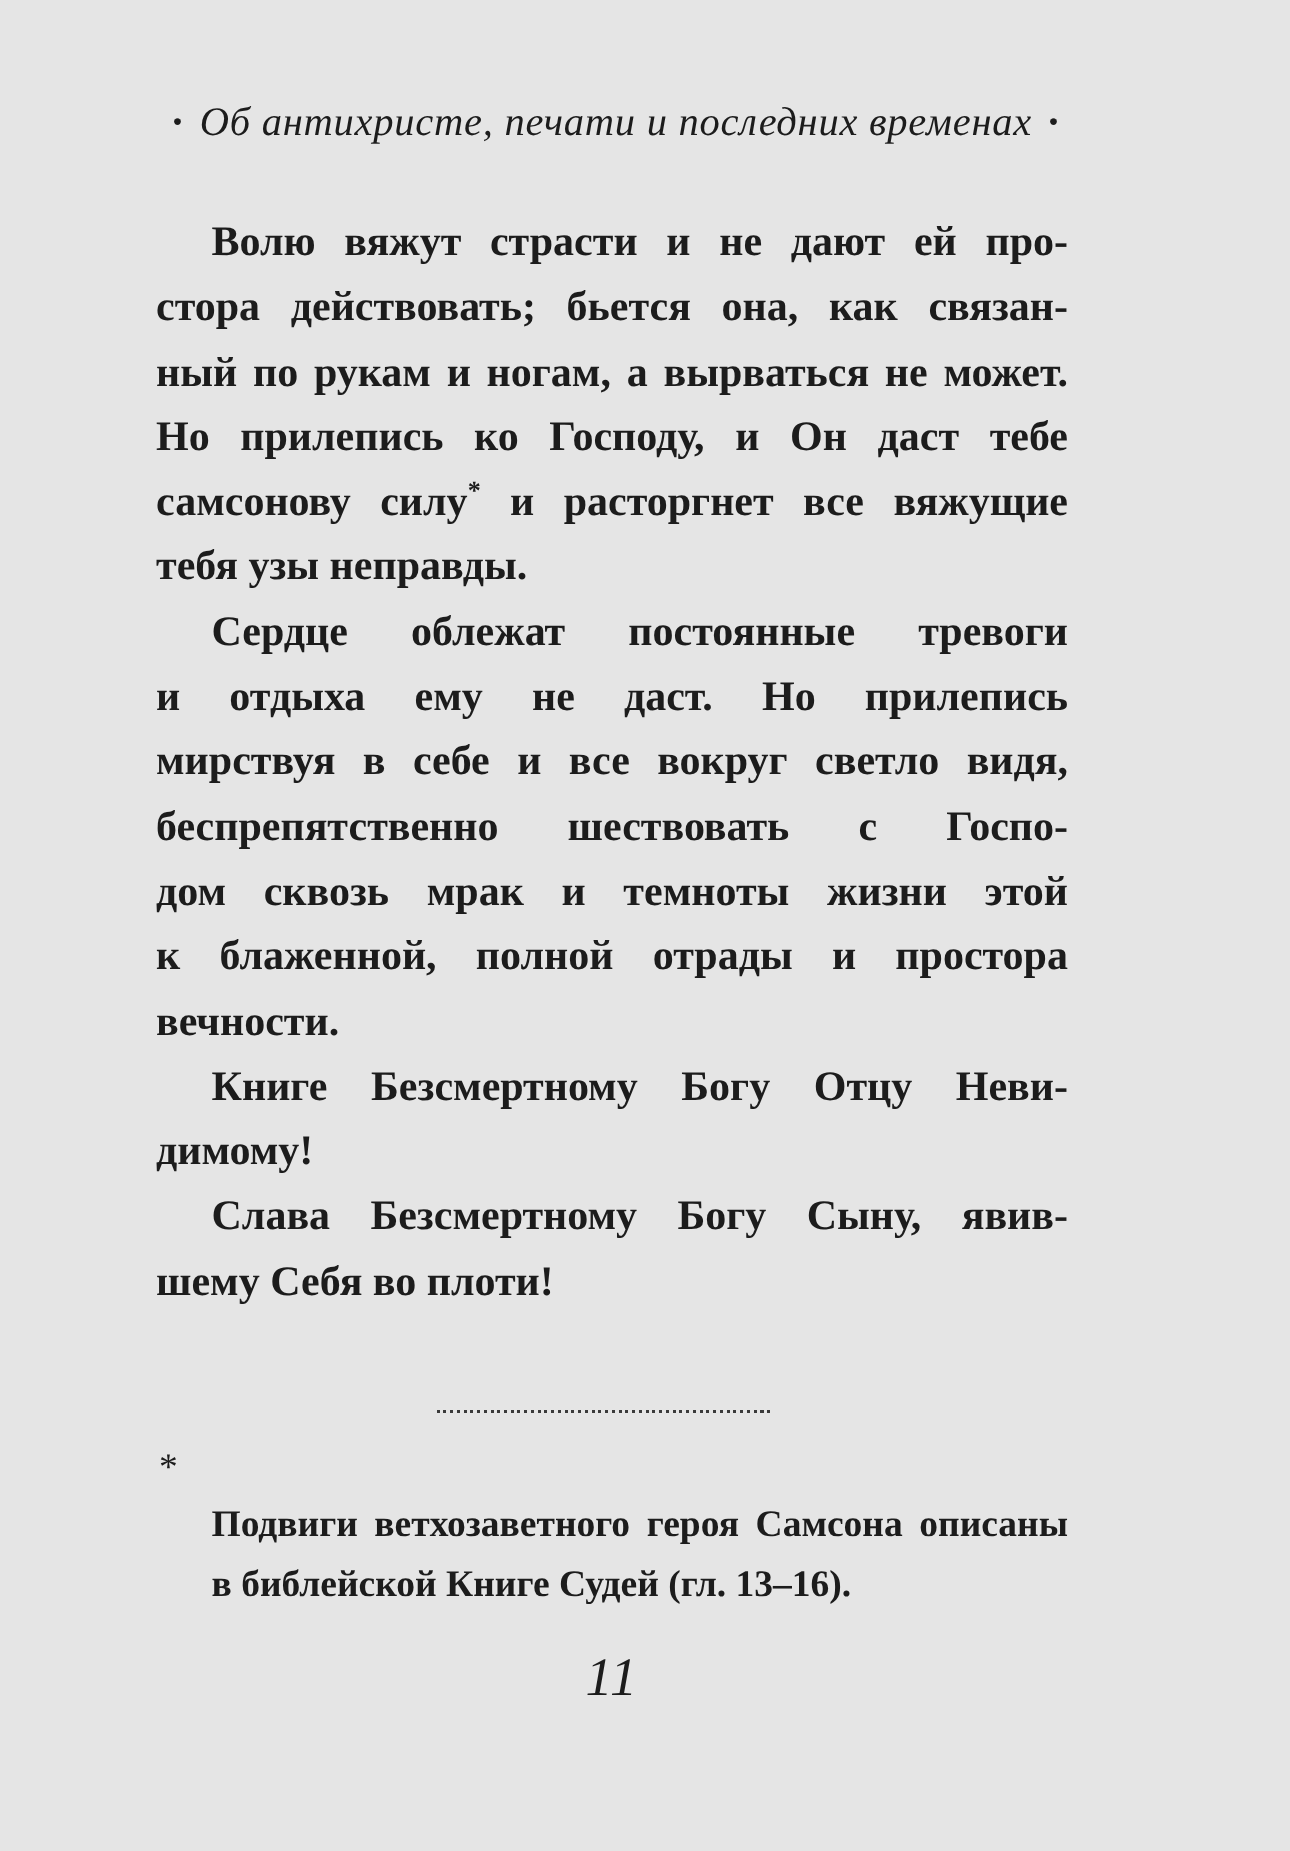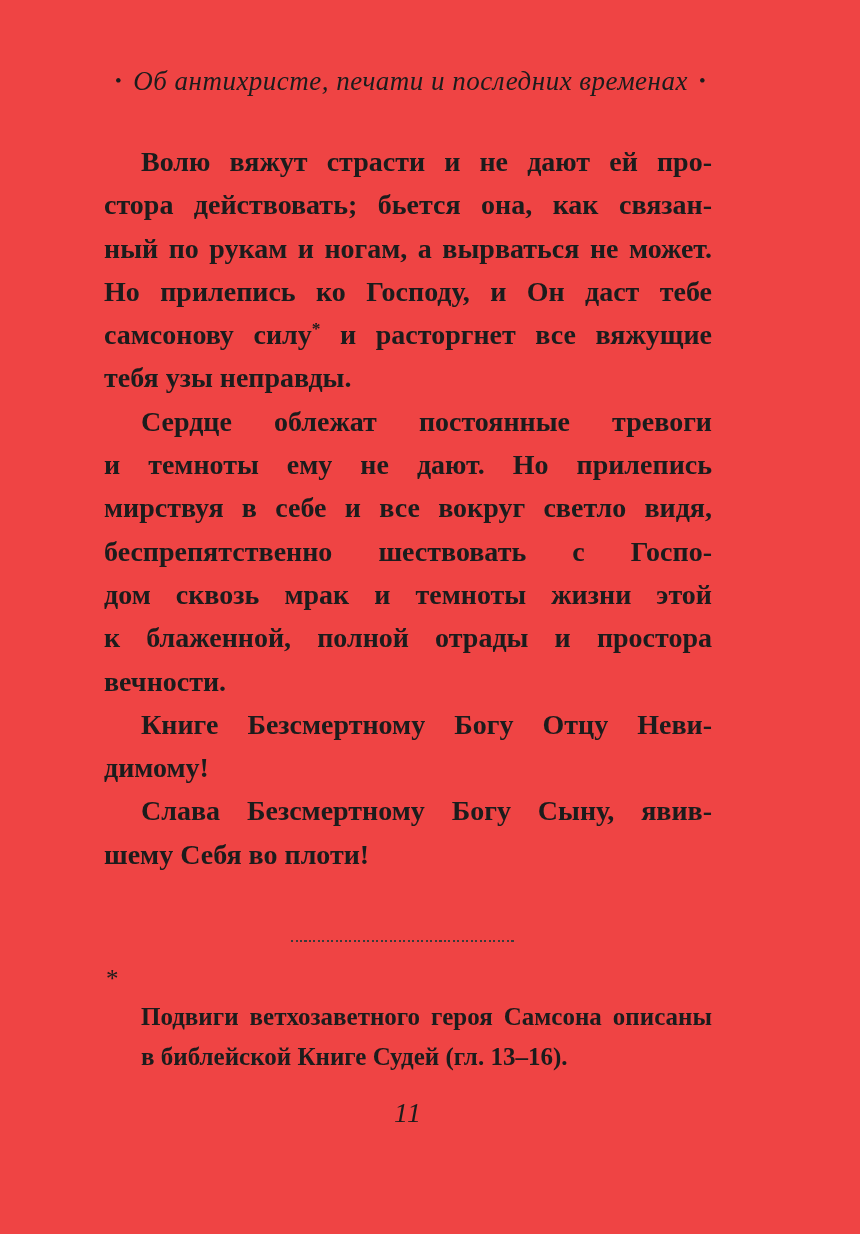--- a/index.html
+++ b/index.html
@@ -2,21 +2,21 @@
 <html><head>
 <meta charset="utf-8">
 <style>
   * { margin: 0; padding: 0; box-sizing: border-box; }
   html, body { background: #ffffff; }
   .page {
     position: relative;
     width: 860px;
     height: 1234px;
     margin: 0 auto;
-    background: #ef4444;
+    background: #e5e5e5;
     color: #1c1c1c;
     font-family: "Liberation Serif", "DejaVu Serif", serif;
     overflow: hidden;
   }
   .running-header {
     position: absolute;
     top: 66px;
     left: 104px;
     width: 608px;
     text-align: center;
@@ -78,42 +78,42 @@
     font-size: 25px;
   }
   .fn-text { margin-left: 37px; margin-top: 40px; }
   .page-number {
     position: absolute;
     top: 1097px;
     left: 104px;
     width: 608px;
     text-align: center;
     font-style: italic;
-    font-size: 28px;
+    font-size: 36px;
     letter-spacing: 1px;
   }
 </style>
 </head>
 <body>
 
 <div class="page">
 
   <div class="running-header">
     <span class="bullet">•</span><span>Об антихристе, печати и последних временах</span><span class="bullet">•</span>
   </div>
 
   <div class="body-text">
       <div class="line first">Волю вяжут страсти и не дают ей про-</div>
       <div class="line">стора действовать; бьется она, как связан-</div>
       <div class="line">ный по рукам и ногам, а вырваться не может.</div>
       <div class="line">Но прилепись ко Господу, и Он даст тебе</div>
       <div class="line">самсонову силу<sup class="fn-ref">*</sup> и расторгнет все вяжущие</div>
       <div class="line last">тебя узы неправды.</div>
       <div class="line first">Сердце облежат постоянные тревоги</div>
-      <div class="line">и темноты ему не дают. Но прилепись</div>
+      <div class="line">и отдыха ему не даст. Но прилепись</div>
       <div class="line">мирствуя в себе и все вокруг светло видя,</div>
       <div class="line">беспрепятственно шествовать с Госпо-</div>
       <div class="line">дом сквозь мрак и темноты жизни этой</div>
       <div class="line">к блаженной, полной отрады и простора</div>
       <div class="line last">вечности.</div>
       <div class="line first">Книге Безсмертному Богу Отцу Неви-</div>
       <div class="line last">димому!</div>
       <div class="line first">Слава Безсмертному Богу Сыну, явив-</div>
       <div class="line last">шему Себя во плоти!</div>
     </div>

